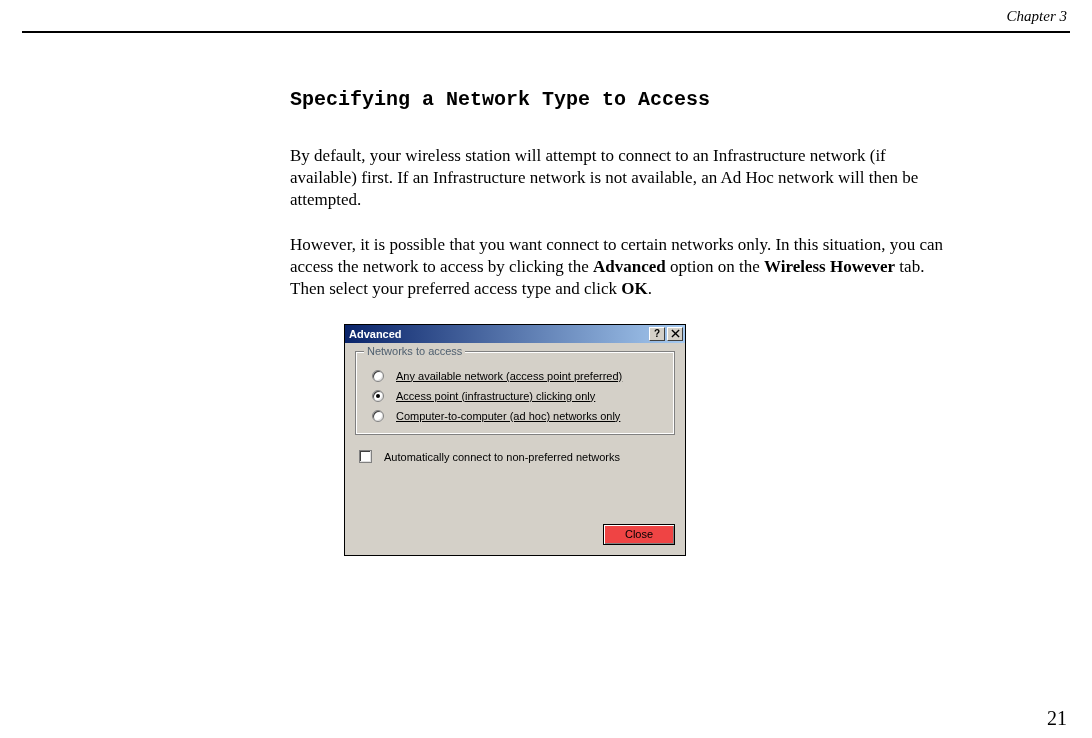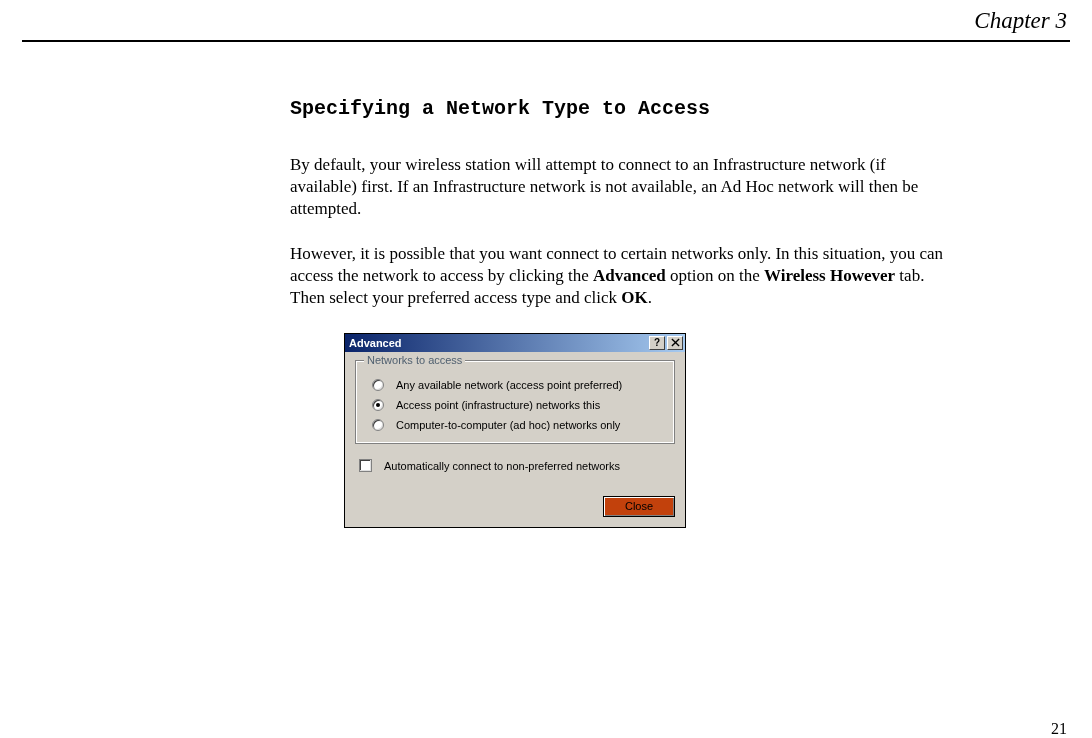--- a/index.html
+++ b/index.html
@@ -12,21 +12,21 @@
       position: relative;
     }
     .page {
       width: 1092px;
       height: 738px;
       position: relative;
       padding-top: 8px;
     }
     .chapter-header {
       font-style: italic;
-      font-size: 23px;
+      font-size: 15px;
       text-align: right;
       padding-right: 25px;
       padding-bottom: 6px;
     }
     .divider {
       border: none;
       border-top: 2px solid #000;
       margin: 0 22px 0 22px;
     }
     .content {
@@ -40,23 +40,23 @@
       font-size: 20px;
       margin-bottom: 34px;
     }
     .content p {
       font-size: 17px;
       line-height: 1.28;
       margin-bottom: 24px;
     }
     .page-number {
       position: absolute;
-      bottom: 0px;
+      bottom: 8px;
       right: 25px;
-      font-size: 16px;
+      font-size: 20px;
     }
     
     .dialog-wrapper {
       margin-top: 22px;
       margin-left: 54px;
       width: 342px;
       border: 1px solid #000;
       background: #d4d0c8;
       font-family: Tahoma, Arial, sans-serif;
       font-size: 11px;
@@ -82,20 +82,21 @@
       cursor: pointer;
     }
     .tb-btn svg { width: 9px; height: 9px; }
     .dlg-body { padding: 8px 10px 10px 10px; }
     .groupbox {
       border: 1px solid #808080;
       box-shadow: inset -1px -1px 0 #fff, inset 1px 1px 0 #fff;
       position: relative;
       padding: 14px 8px 8px 8px;
       margin-bottom: 12px;
+      text-decoration: underline;
     }
     .groupbox .legend {
       position: absolute;
       top: -7px; left: 8px;
       background: #d4d0c8;
       padding: 0 3px;
       color: #506070;
       font-size: 11px;
     }
     .radio-row, .check-row {
@@ -121,29 +122,30 @@
       background: #fff;
       border: 1px solid #808080;
       box-shadow: inset -1px -1px 0 #dfdfdf, inset 1px 1px 0 #404040;
       flex-shrink:0;
       cursor: pointer;
     }
     .btn-row { display:flex; justify-content:flex-end; }
     .winbtn {
       min-width: 72px;
       height: 21px;
-      background:#c2410c;
+      background:#ef4444;
       border:1px solid;
       border-color:#fff #404040 #404040 #fff;
       box-shadow:1px 1px 0 #000 inset, -1px -1px 0 #808080 inset;
       font-family: Tahoma, Arial, sans-serif;
       font-size: 11px;
       text-align:center;
       padding-top:3px;
       cursor: pointer;
+      margin-top: 37px;
     }
     .winbtn { border: 1px solid #000; box-shadow: inset 1px 1px 0 #fff, inset -1px -1px 0 #808080; }
     .radio-row span, .check-row span { color:#000; font-size:11px; }
   </style>
 </head>
 <body>
 
 <div class="page">
   <div class="chapter-header">Chapter 3</div>
   <hr class="divider">
@@ -175,21 +177,21 @@
       <div class="dlg-body">
         <div class="groupbox">
           <span class="legend">Networks to access</span>
 
           <div class="radio-row">
             <span class="radio"></span>
             <span>Any available network (access point preferred)</span>
           </div>
           <div class="radio-row">
             <span class="radio checked"></span>
-            <span>Access point (infrastructure) networks this</span>
+            <span>Access point (infrastructure) clicking only</span>
           </div>
           <div class="radio-row">
             <span class="radio"></span>
             <span>Computer-to-computer (ad hoc) networks only</span>
           </div>
         </div>
 
         <div class="check-row" style="padding-left:4px;margin-bottom:20px;">
           <span class="checkbox"></span>
           <span>Automatically connect to non-preferred networks</span>

